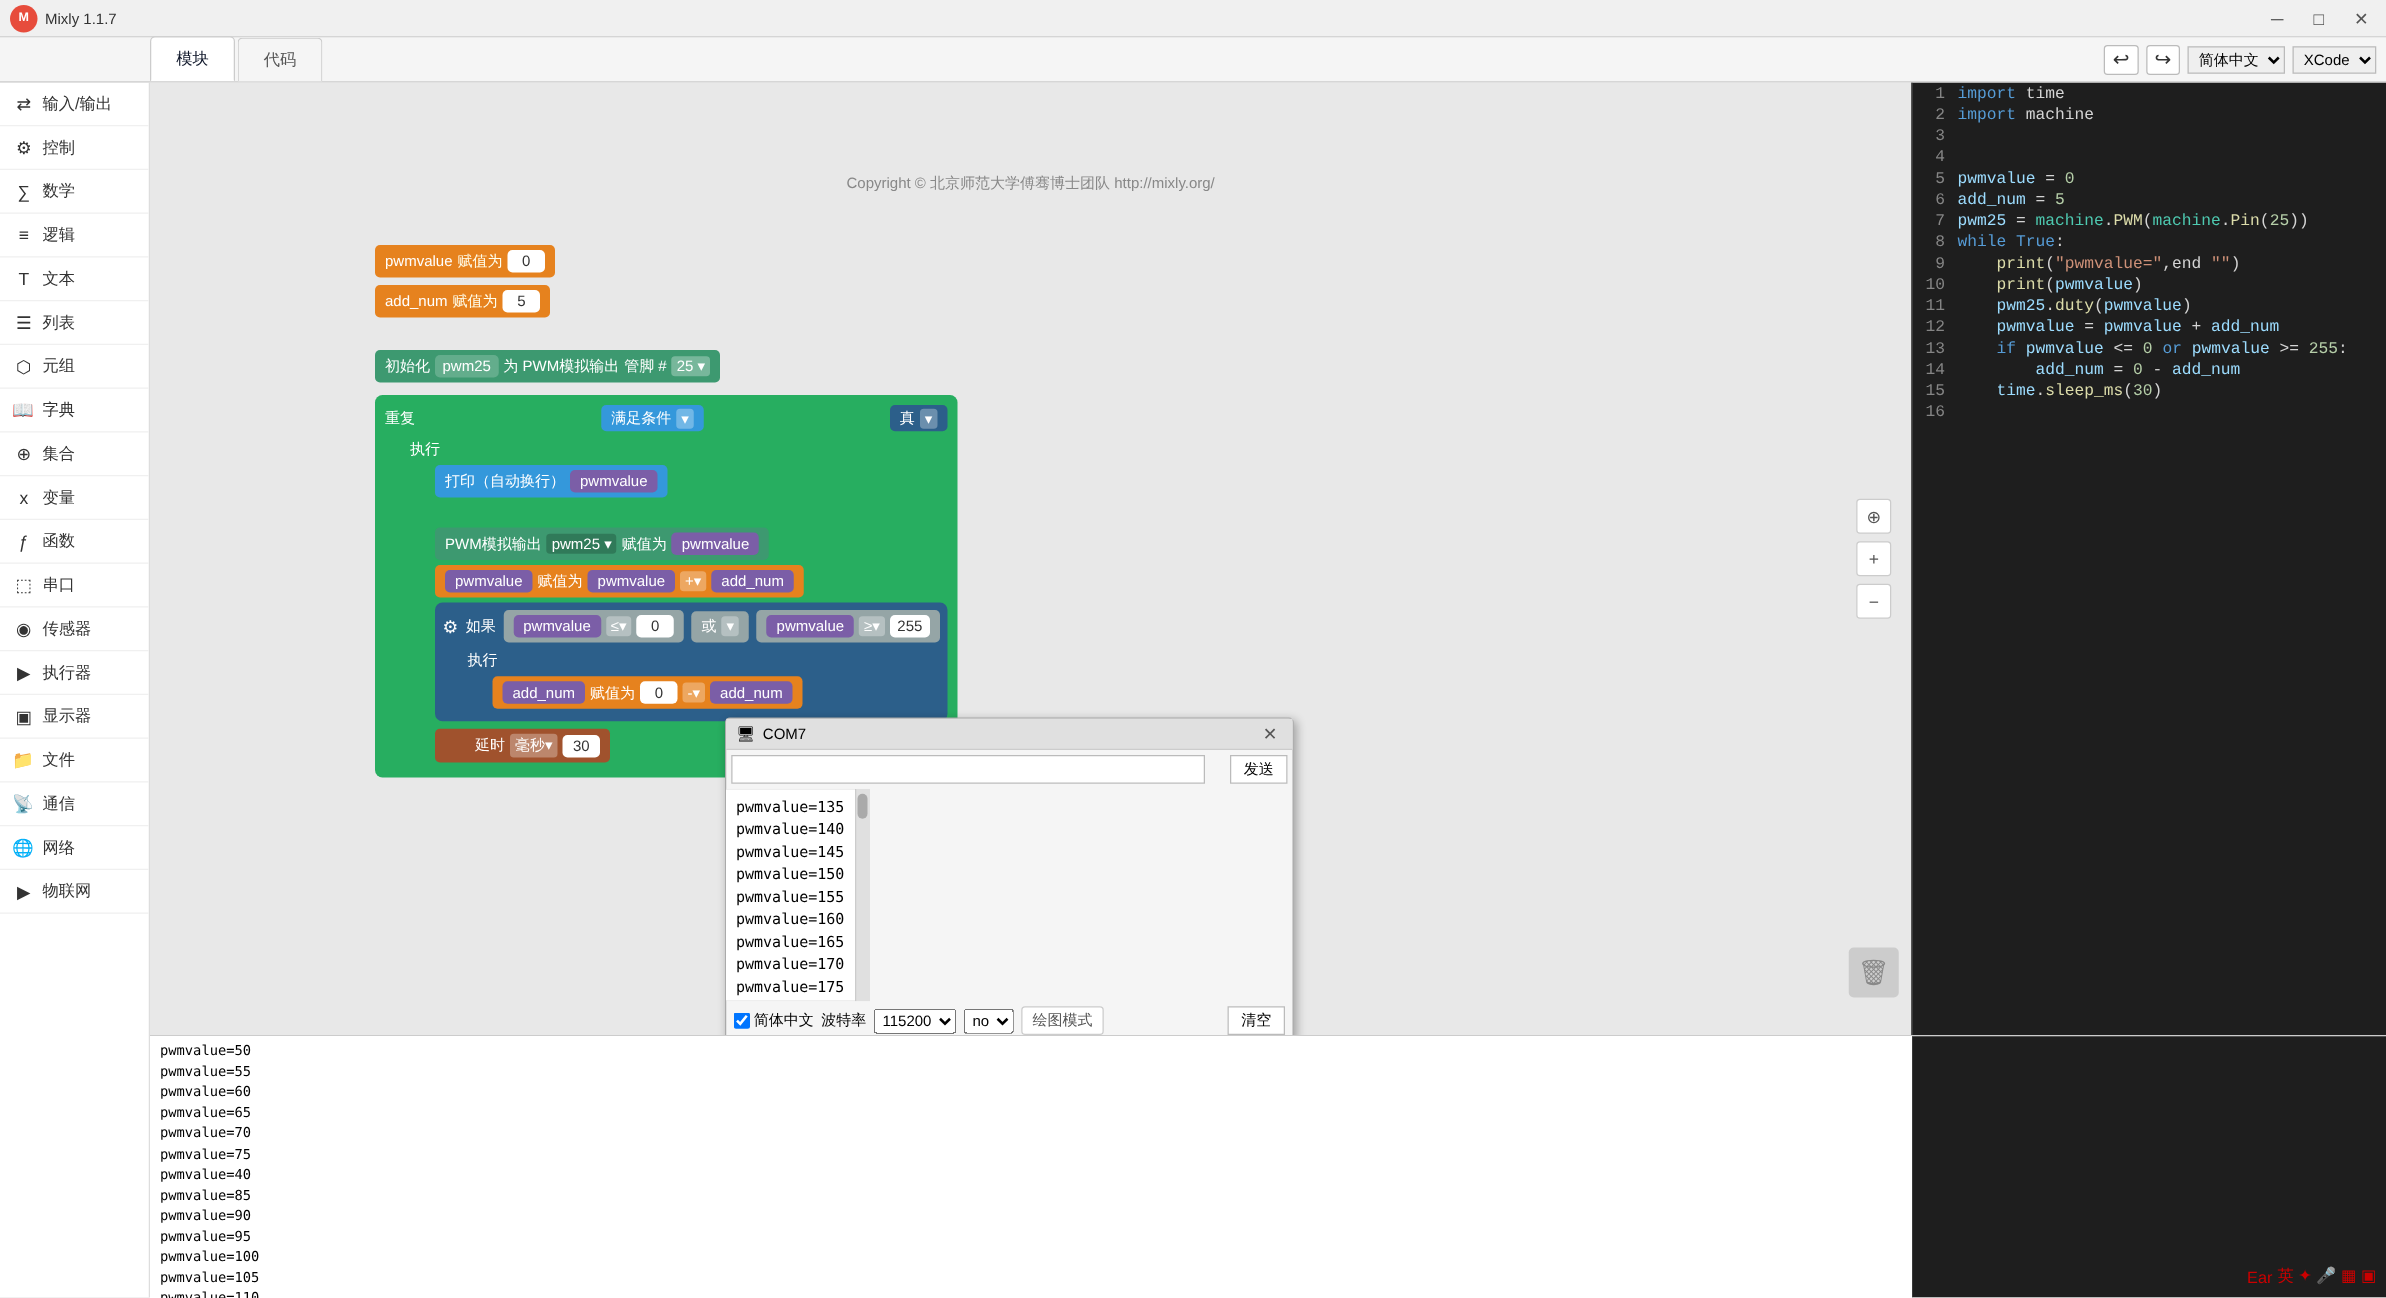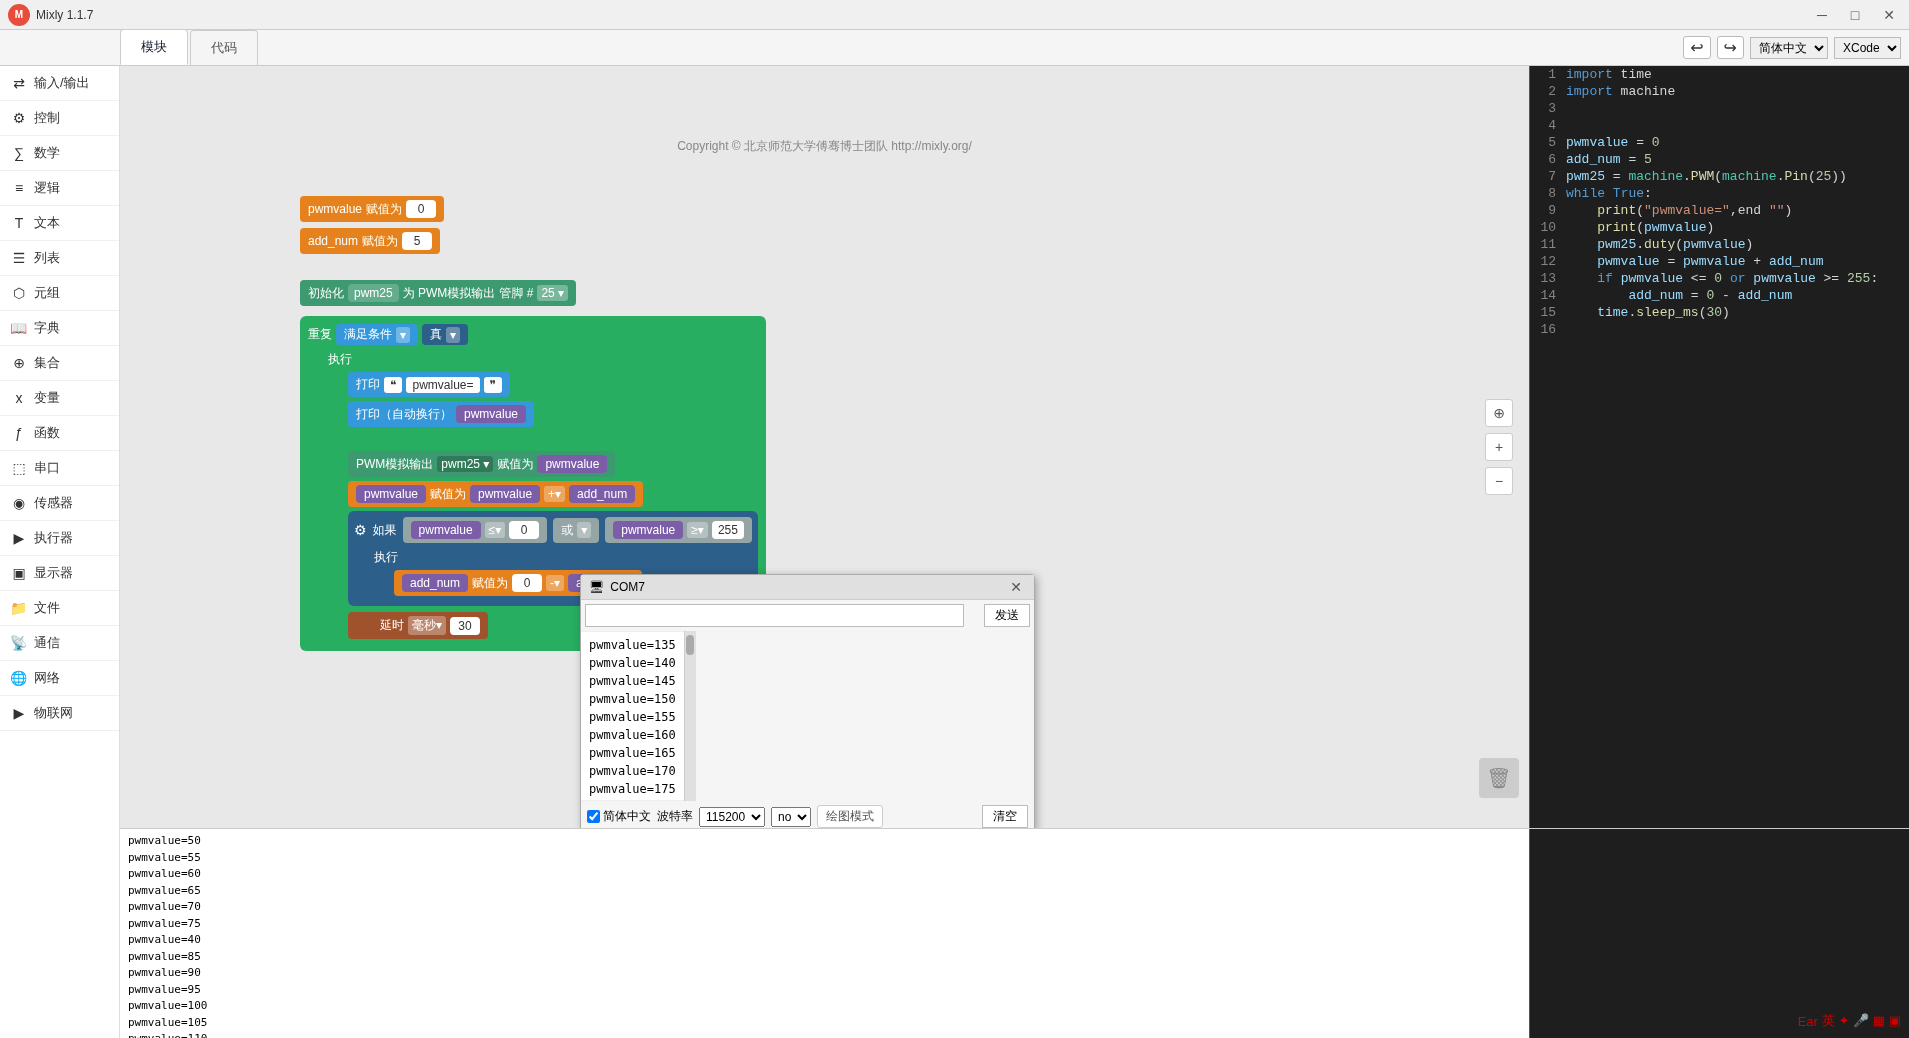--- a/index.html
+++ b/index.html
@@ -540,45 +540,37 @@
               <span class="block-input" style="background:rgba(255,255,255,0.2); color:#fff;">pwm25</span>
               <span>为 PWM模拟输出</span>
               <span>管脚 #</span>
               <span class="block-dropdown">25 ▾</span>
             </div>
           </div>
 
           
           <div style="background:#27ae60; border-radius:6px; padding:8px 8px 8px 8px; display:inline-block;">
             
-            <div class="block-row" style="margin-bottom:6px;">
+            <div class="block-row" style="margin-bottom:6px;justify-content:space-between;">
               <span style="color:#fff; font-size:12px; margin-right:4px;">重复</span>
               <div class="block block-blue" style="padding:2px 8px;">
                 <span>满足条件</span>
                 <span class="block-dropdown">▾</span>
               </div>
               <div class="block block-dark-blue" style="margin-left:4px; padding:2px 8px;">
                 <span>真</span>
                 <span class="block-dropdown">▾</span>
               </div>
             </div>
 
             
             <div style="margin-left:20px;">
               <span style="color:#fff; font-size:12px; display:block; margin-bottom:4px;">执行</span>
 
               
-              <div class="block-row" style="margin-bottom:4px; margin-left:20px;">
-                <div class="block block-blue">
-                  <span>打印</span>
-                  <span style="background:#fff; color:#333; border-radius:3px; padding:1px 6px; font-size:12px;">❝</span>
-                  <span style="background:#fff; color:#333; border-radius:3px; padding:1px 6px; font-size:12px;">pwmvalue=</span>
-                  <span style="background:#fff; color:#333; border-radius:3px; padding:1px 6px; font-size:12px;">❞</span>
-                </div>
-              </div>
 
               
               <div class="block-row" style="margin-bottom:4px; margin-left:20px;">
                 <div class="block block-blue">
                   <span>打印（自动换行）</span>
                   <div class="block block-purple" style="padding:2px 8px;">
                     <span>pwmvalue</span>
                   </div>
                 </div>
               </div>

